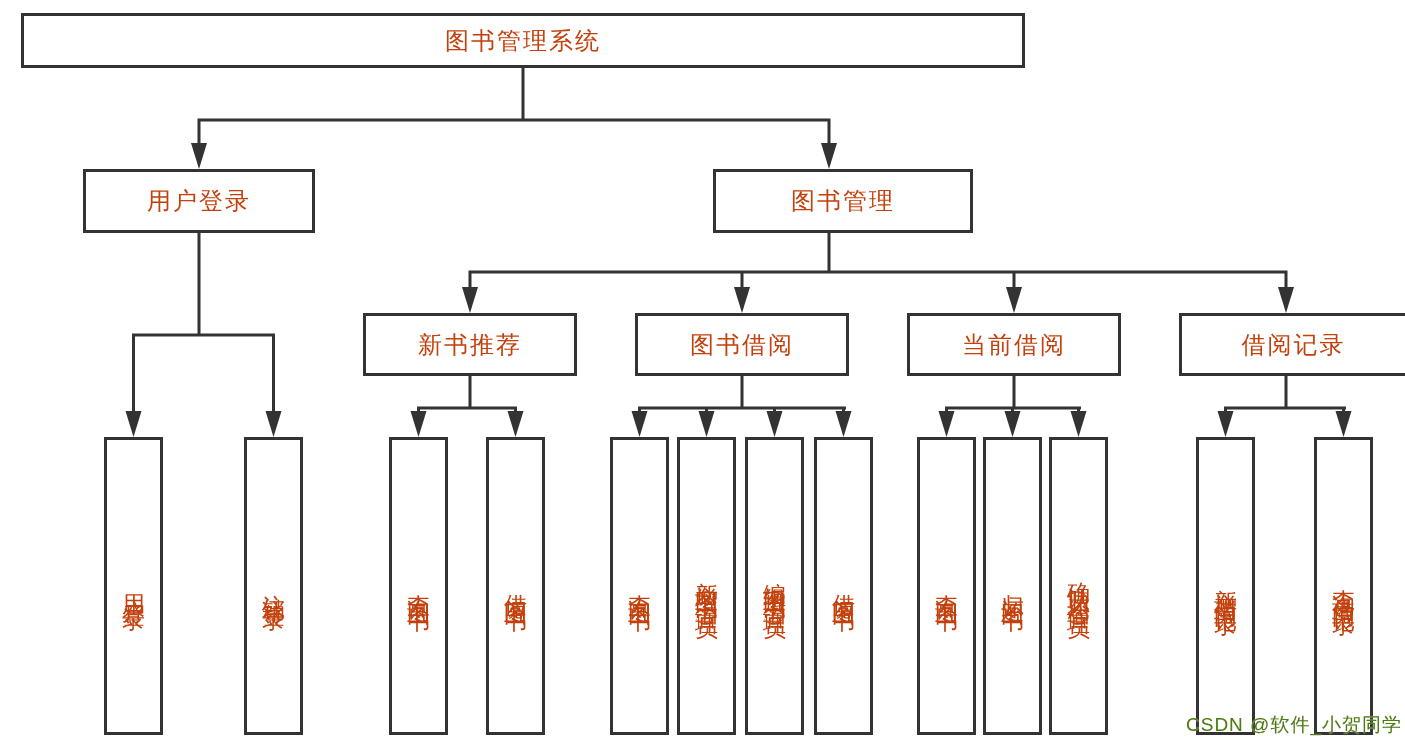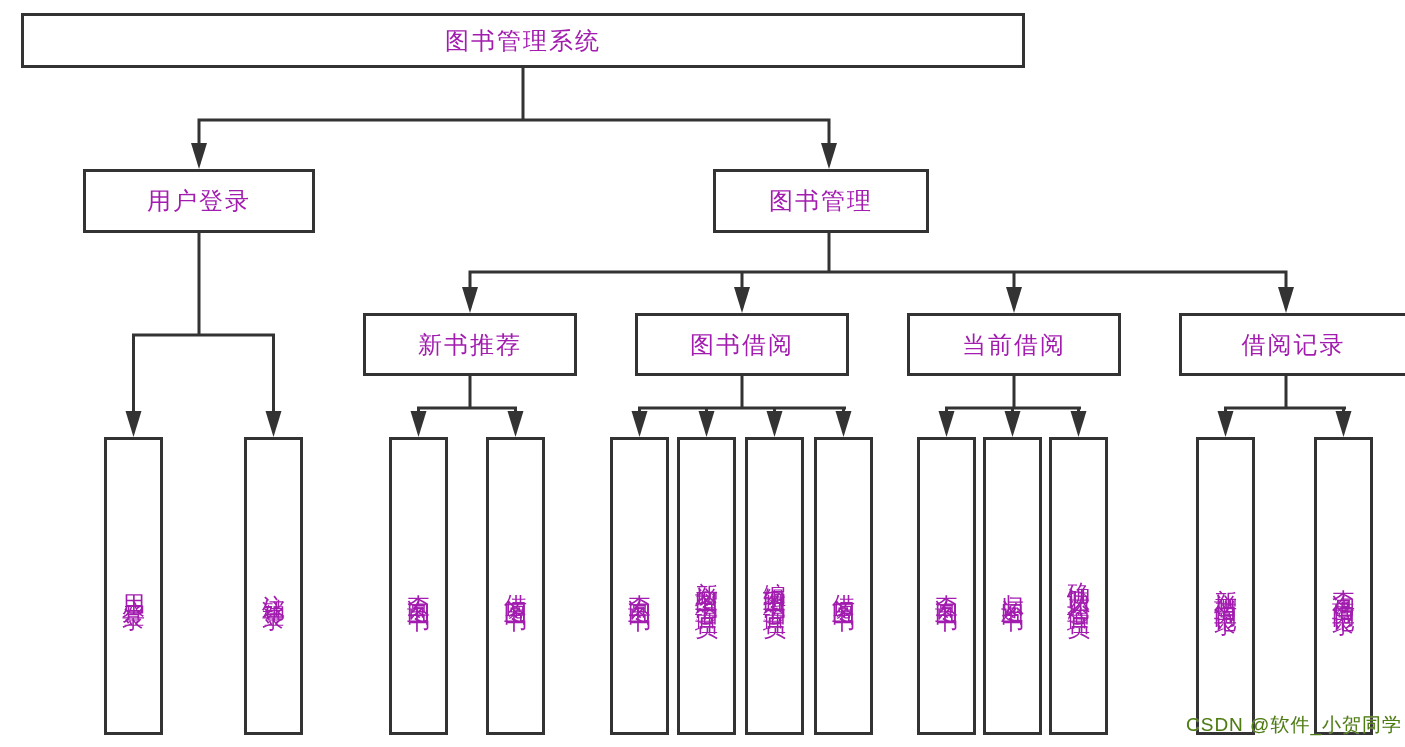--- a/index.html
+++ b/index.html
@@ -11,21 +11,21 @@
     overflow:hidden;
   }
   .box{
     position:absolute;
     box-sizing:border-box;
     border:3px solid #333333;
     background:#ffffff;
     display:flex;
     align-items:center;
     justify-content:center;
-    color:#a21caf;
+    color:#c2410c;
   }
   .h-box{font-size:24px;letter-spacing:2px;}
   .v-box{
     font-size:23px;
     line-height:1;
   }
   .v-box .vlabel{
     writing-mode:vertical-rl;
     text-orientation:mixed;
     letter-spacing:5px;
@@ -112,21 +112,21 @@
     <polygon points="1335.5,411 1351.5,411 1343.5,437"></polygon>
   </svg>
 
   <div class="box h-box" style="left:21px;top:13px;width:1004px;height:55px;">
     <span>图书管理系统</span>
   </div>
 
   <div class="box h-box" style="left:83px;top:169px;width:232px;height:64px;">
     <span>用户登录</span>
   </div>
-  <div class="box h-box" style="left:713px;top:169px;width:216px;height:64px;">
+  <div class="box h-box" style="left:713px;top:169px;width:260px;height:64px;">
     <span>图书管理</span>
   </div>
 
   <div class="box h-box" style="left:363px;top:313px;width:214px;height:63px;align-items:center;">
     <span>新书推荐</span>
   </div>
   <div class="box h-box" style="left:907px;top:313px;width:214px;height:63px;">
     <span>当前借阅</span>
   </div>
   <div class="box h-box" style="left:635px;top:313px;width:214px;height:63px;">

